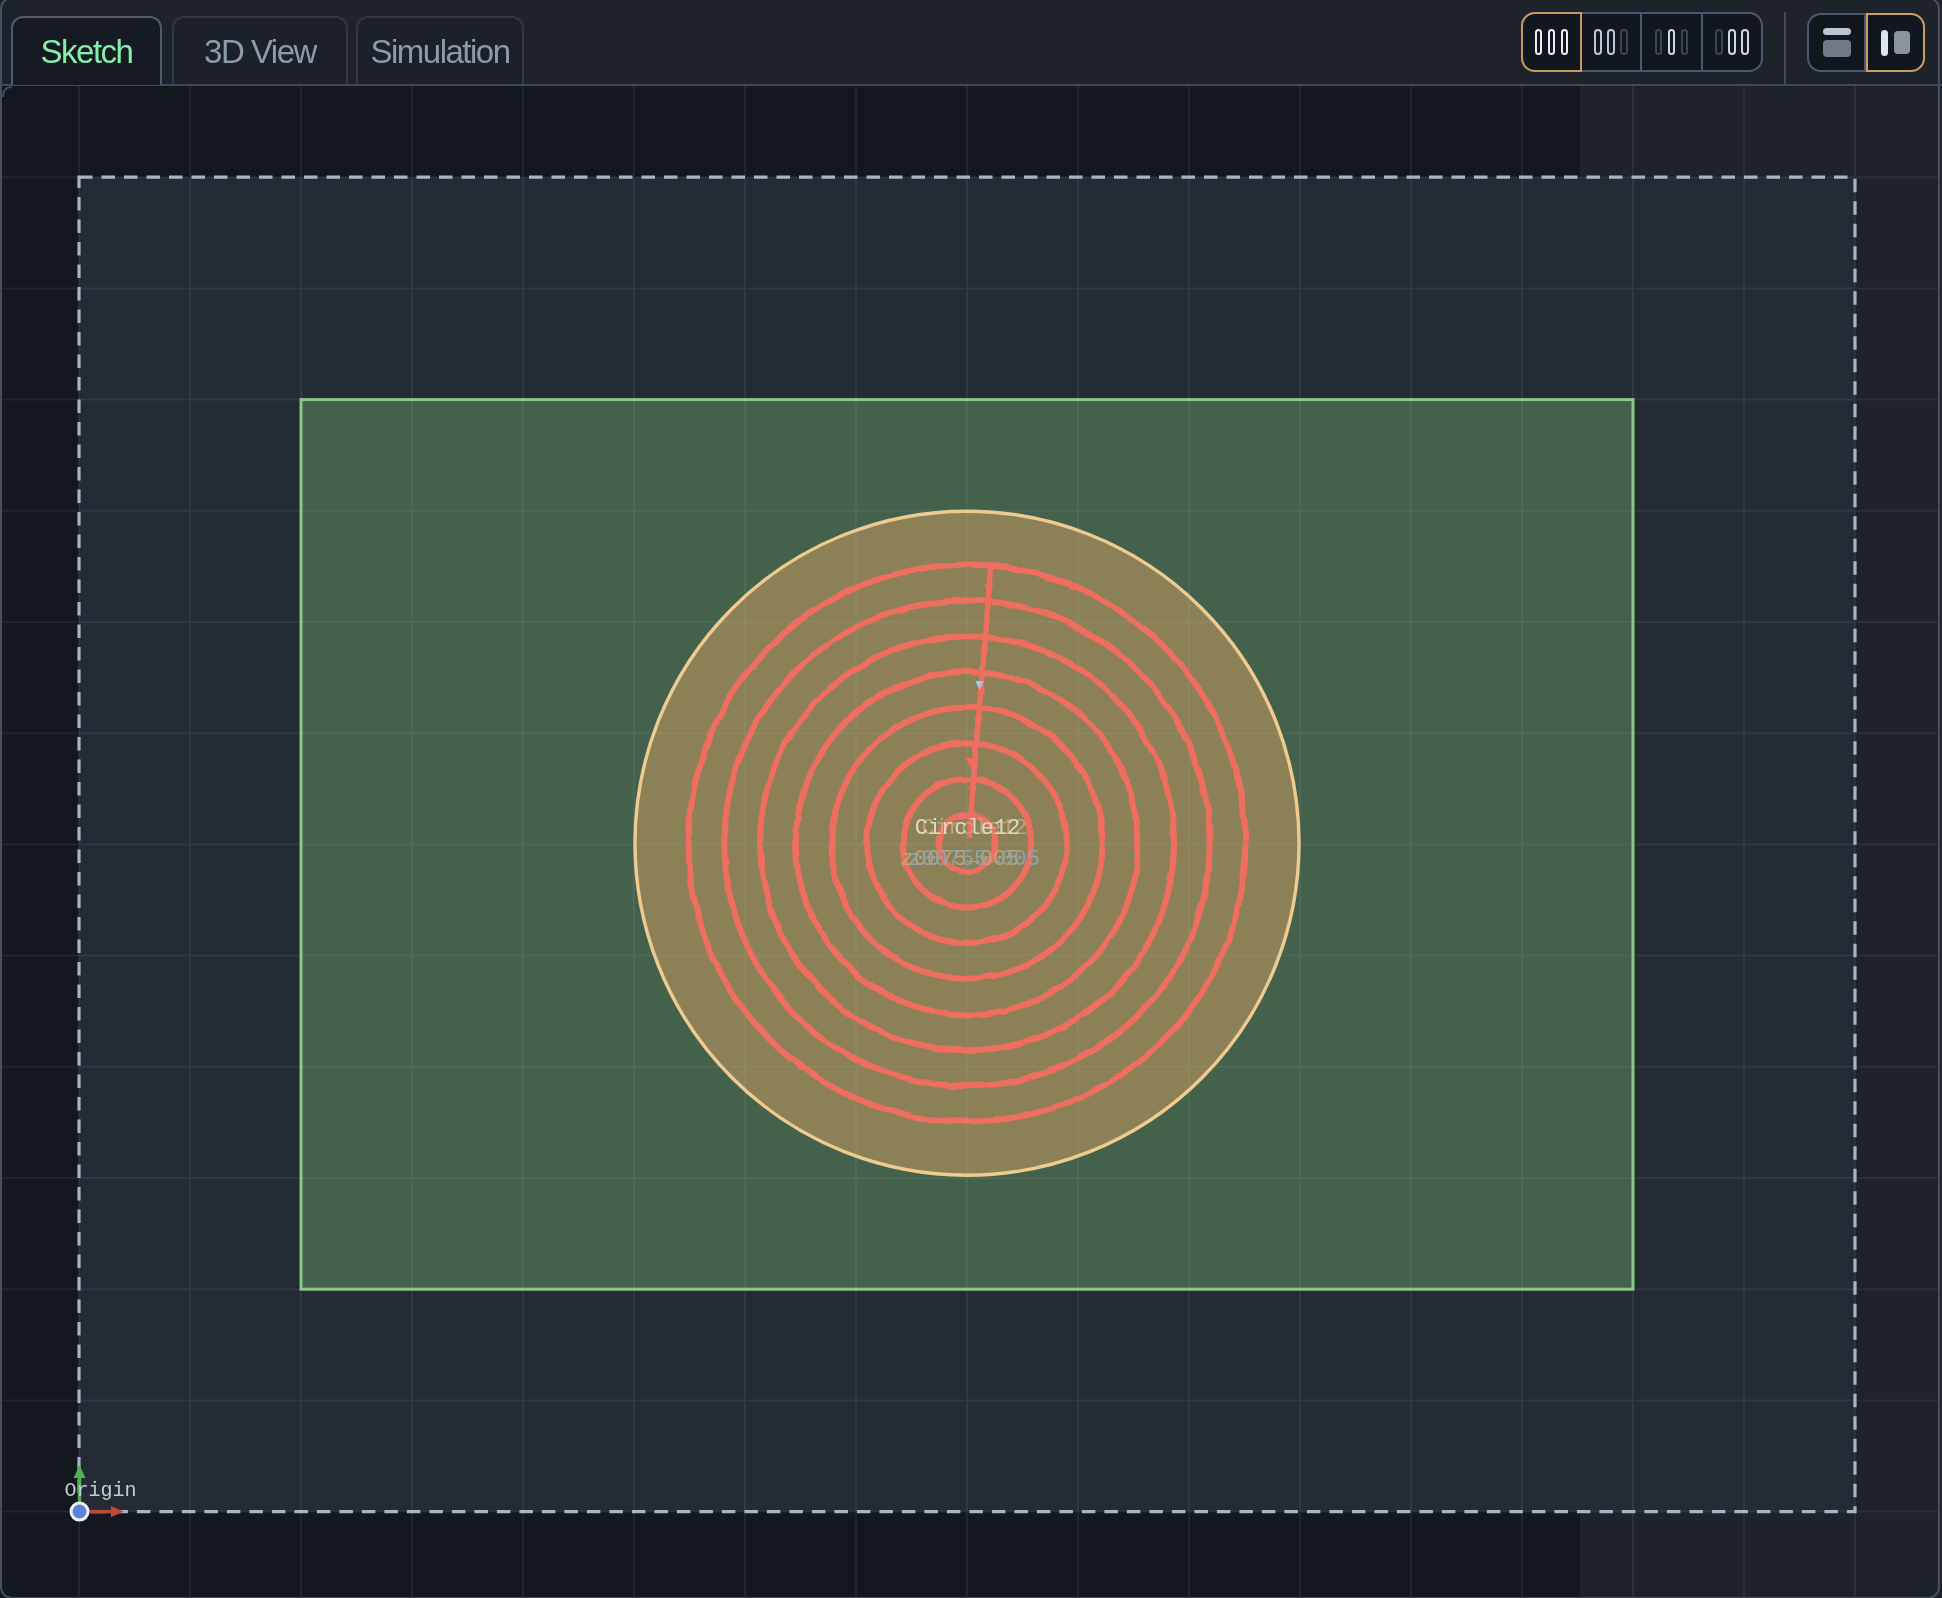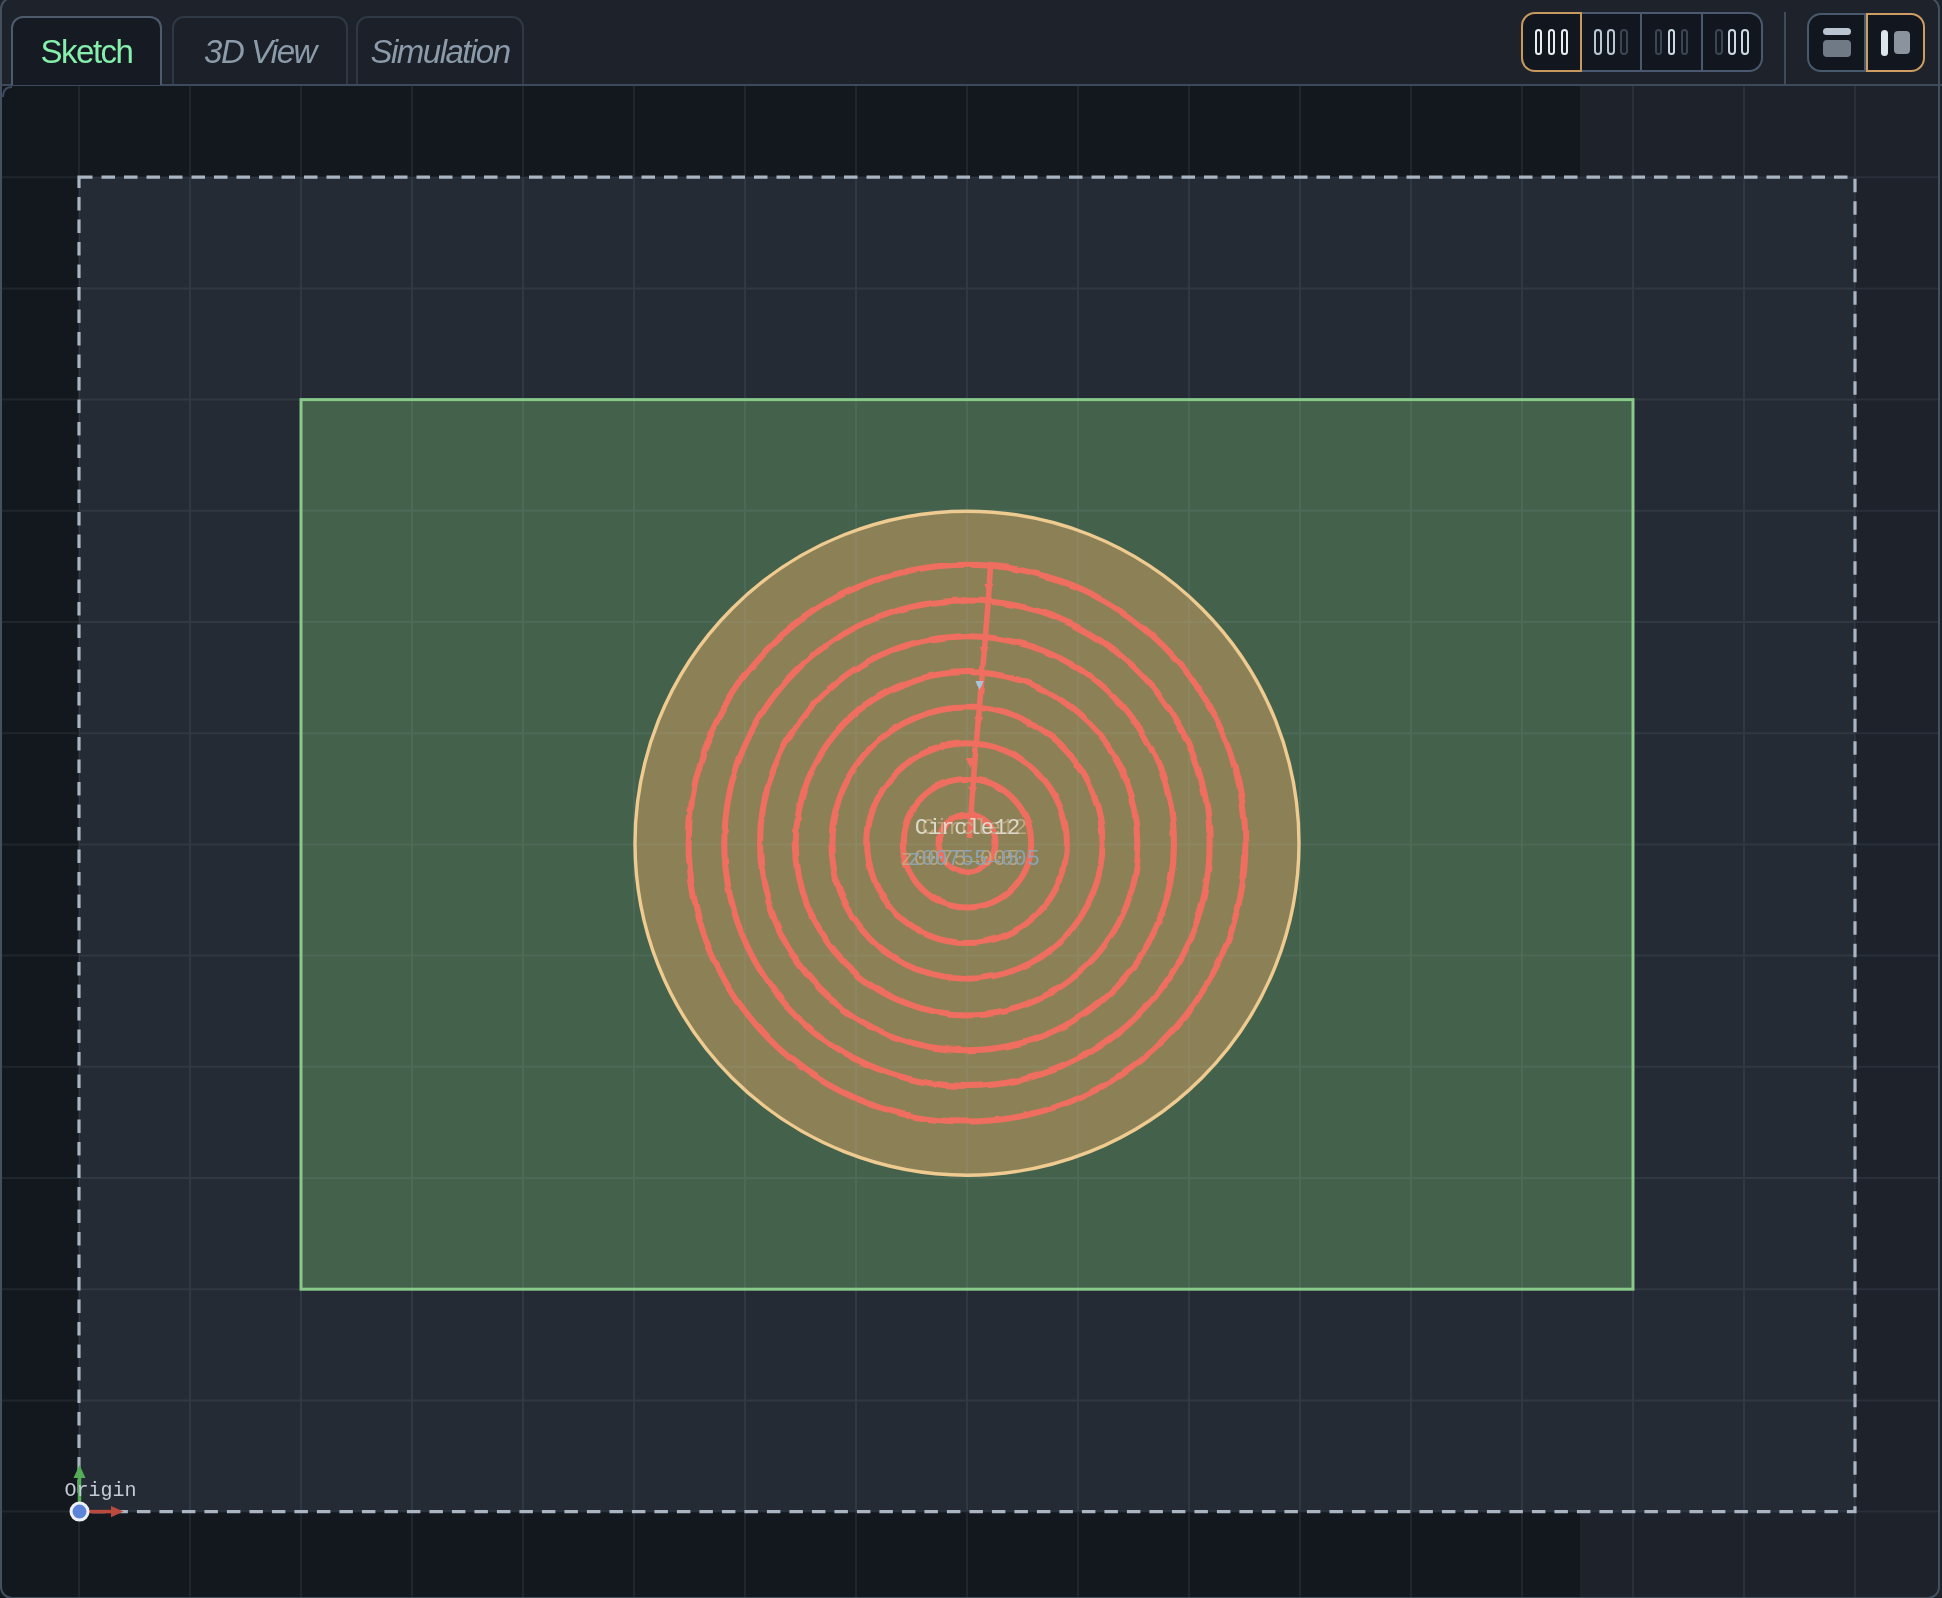--- a/index.html
+++ b/index.html
@@ -3,21 +3,21 @@
 <meta charset="utf-8">
 <style>
   html,body{margin:0;padding:0;width:1942px;height:1598px;overflow:hidden;background:#1d222b;
     font-family:"Liberation Sans",sans-serif;}
   #stage{position:relative;width:1942px;height:1598px;background:#1d222b;}
   
   .tab{position:absolute;top:16px;height:69px;box-sizing:border-box;
     border-radius:12px 12px 0 0;display:flex;align-items:center;justify-content:center;
     font-size:33px;letter-spacing:-1.5px;font-weight:300;}
   .tab.active{background:#151a23;border:2px solid #4d5b6d;border-bottom:none;color:#86efac;z-index:5;}
-  .tab.idle{background:#1b2029;border:2px solid #2f3945;border-bottom:none;color:#8c9baa;z-index:1;font-style:italic;}
+  .tab.idle{background:#1b2029;border:2px solid #2f3945;border-bottom:none;color:#8c9baa;z-index:1;}
   #sep{position:absolute;top:84px;left:0;width:1942px;height:2px;background:#3d4a5c;z-index:2;}
   
   .btngroup{position:absolute;display:flex;box-sizing:border-box;z-index:6;}
   .bcell{box-sizing:border-box;display:flex;align-items:center;justify-content:center;background:#12161e;}
   .caps{display:flex;gap:5.5px;}
   .cap{width:7.5px;height:25.5px;border-radius:4.5px;box-sizing:border-box;}
   #vline{position:absolute;left:1784px;top:12px;width:2px;height:72px;background:#3d4b5d;z-index:6;}
   
   #canvas{position:absolute;left:0;top:86px;width:1580px;height:1512px;background:#13171e;}
   

